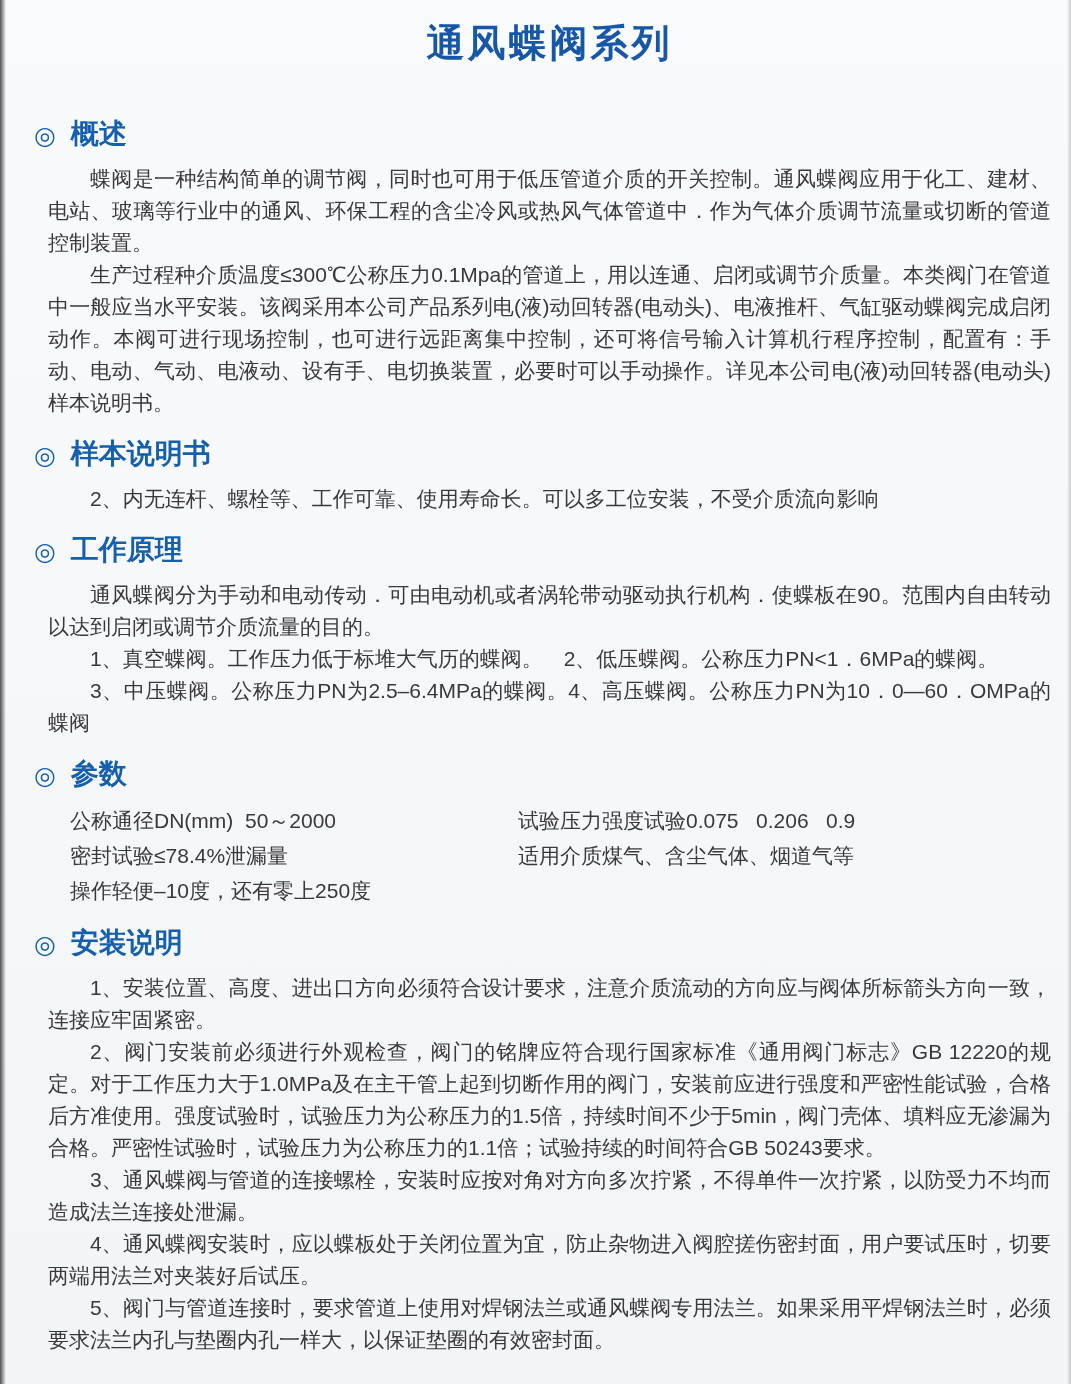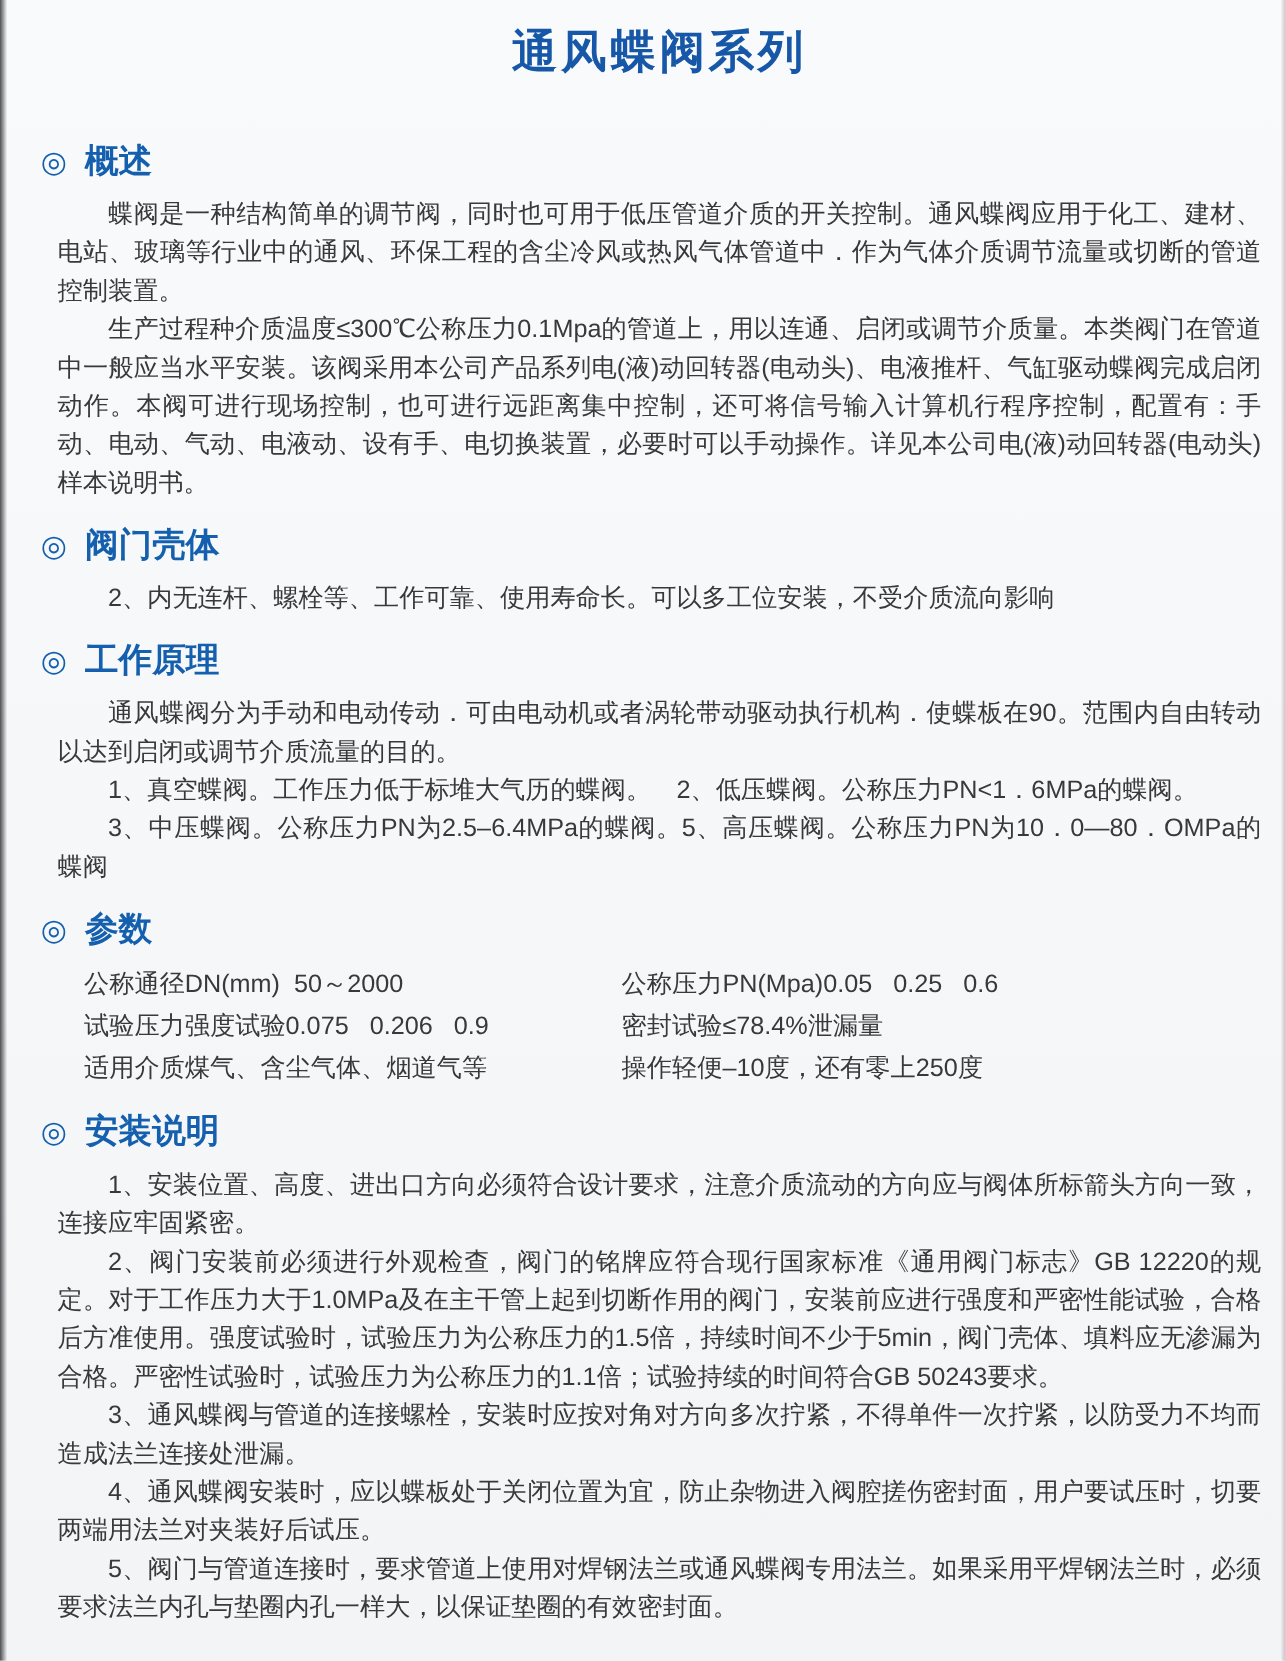--- a/index.html
+++ b/index.html
@@ -83,43 +83,42 @@
       <span class="bullet">◎</span>
       <span>概述</span>
     </h2>
     <p class="para">蝶阀是一种结构简单的调节阀，同时也可用于低压管道介质的开关控制。通风蝶阀应用于化工、建材、电站、玻璃等行业中的通风、环保工程的含尘冷风或热风气体管道中．作为气体介质调节流量或切断的管道控制装置。</p>
     <p class="para">生产过程种介质温度≤300℃公称压力0.1Mpa的管道上，用以连通、启闭或调节介质量。本类阀门在管道中一般应当水平安装。该阀采用本公司产品系列电(液)动回转器(电动头)、电液推杆、气缸驱动蝶阀完成启闭动作。本阀可进行现场控制，也可进行远距离集中控制，还可将信号输入计算机行程序控制，配置有：手动、电动、气动、电液动、设有手、电切换装置，必要时可以手动操作。详见本公司电(液)动回转器(电动头)样本说明书。</p>
   </section>
 
   <section>
     <h2 class="heading">
       <span class="bullet">◎</span>
-      <span>阀门壳体</span>
+      <span>样本说明书</span>
     </h2>
     <p class="para">2、内无连杆、螺栓等、工作可靠、使用寿命长。可以多工位安装，不受介质流向影响</p>
   </section>
 
   <section>
     <h2 class="heading">
       <span class="bullet">◎</span>
       <span>工作原理</span>
     </h2>
     <p class="para">通风蝶阀分为手动和电动传动．可由电动机或者涡轮带动驱动执行机构．使蝶板在90。范围内自由转动以达到启闭或调节介质流量的目的。</p>
     <p class="para">1、真空蝶阀。工作压力低于标堆大气历的蝶阀。　2、低压蝶阀。公称压力PN&lt;1．6MPa的蝶阀。</p>
-    <p class="para">3、中压蝶阀。公称压力PN为2.5–6.4MPa的蝶阀。5、高压蝶阀。公称压力PN为10．0—80．OMPa的蝶阀</p>
+    <p class="para">3、中压蝶阀。公称压力PN为2.5–6.4MPa的蝶阀。4、高压蝶阀。公称压力PN为10．0—60．OMPa的蝶阀</p>
   </section>
 
   <section>
     <h2 class="heading">
       <span class="bullet">◎</span>
       <span>参数</span>
     </h2>
     <div class="param-grid">
       <div class="param-cell">公称通径DN(mm)  50～2000</div>
-      <div class="param-cell">公称压力PN(Mpa)0.05   0.25   0.6</div>
       <div class="param-cell">试验压力强度试验0.075   0.206   0.9</div>
       <div class="param-cell">密封试验≤78.4%泄漏量</div>
       <div class="param-cell">适用介质煤气、含尘气体、烟道气等</div>
       <div class="param-cell">操作轻便–10度，还有零上250度</div>
     </div>
   </section>
 
   <section>
     <h2 class="heading">
       <span class="bullet">◎</span>

